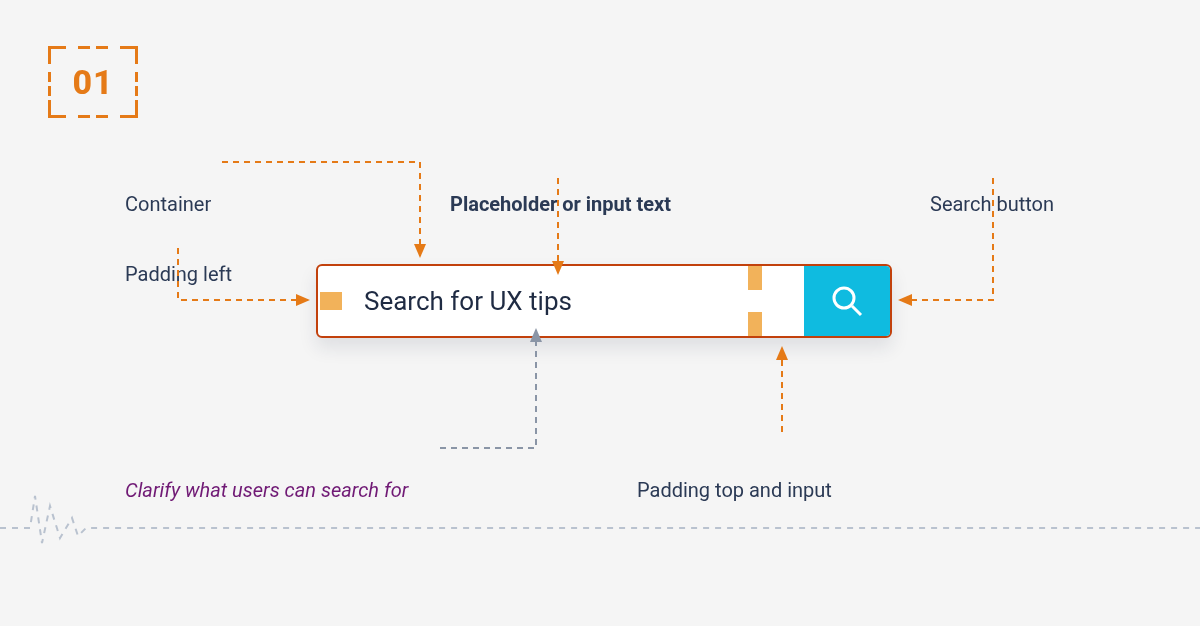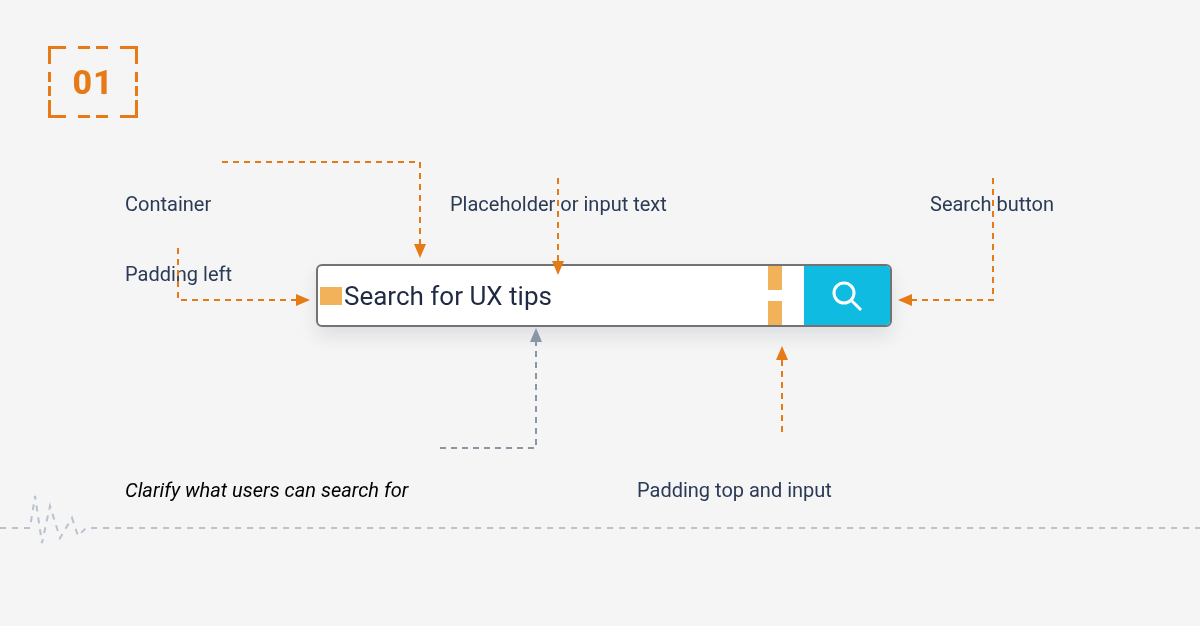--- a/index.html
+++ b/index.html
@@ -67,27 +67,28 @@
     font-weight: 800;
     color: #1f2b43;
   }
 
   
   .search {
     position: absolute;
     top: 264px;
     left: 316px;
     width: 576px;
-    height: 63px;
+    height: 74px;
     background: #fff;
-    border: 2px solid #737373;
+    border: 2px solid #c2410c;
     border-radius: 6px;
     display: flex;
     align-items: center;
     box-shadow: 0 10px 18px rgba(31,43,67,0.10);
+    gap: 20px;
   }
   .pad-left {
     width: 22px;
     height: 18px;
     background: #f2b25a;
     margin-left: 2px;
   }
   .placeholder-text {
     flex: 1;
     font-size: 26px;
@@ -121,25 +122,25 @@
   .btn svg { stroke: #fff; stroke-width: 3; fill: none; }
 
   
   .label {
     position: absolute;
     font-size: 20px;
     color: #2b3a55;
     margin-top: 40px;
   }
   .lbl-container { top: 152px; left: 125px; }
-  .lbl-placeholder { top: 152px; left: 450px; }
+  .lbl-placeholder { top: 152px; left: 450px; font-weight: bold; }
   .lbl-searchbtn { top: 152px; left: 930px; }
   .lbl-padleft { top: 222px; left: 125px; }
   .lbl-padtb { top: 438px; left: 637px; }
-  .lbl-clarify { top: 438px; left: 125px; font-style: italic; color: #000000; }
+  .lbl-clarify { top: 438px; left: 125px; font-style: italic; color: #701a75; }
 
   
   svg.connectors {
     position: absolute;
     top: 0; left: 0;
     width: 1200px;
     height: 626px;
     pointer-events: none;
   }
 

